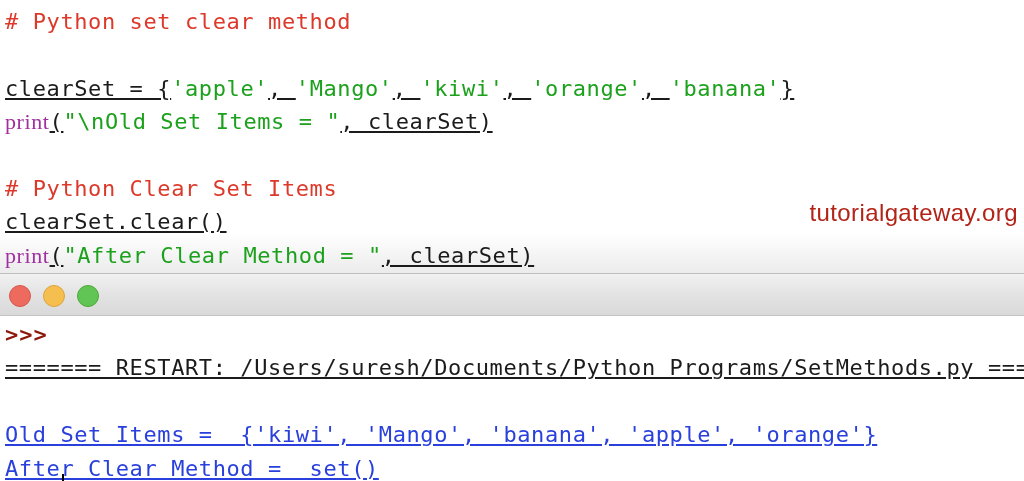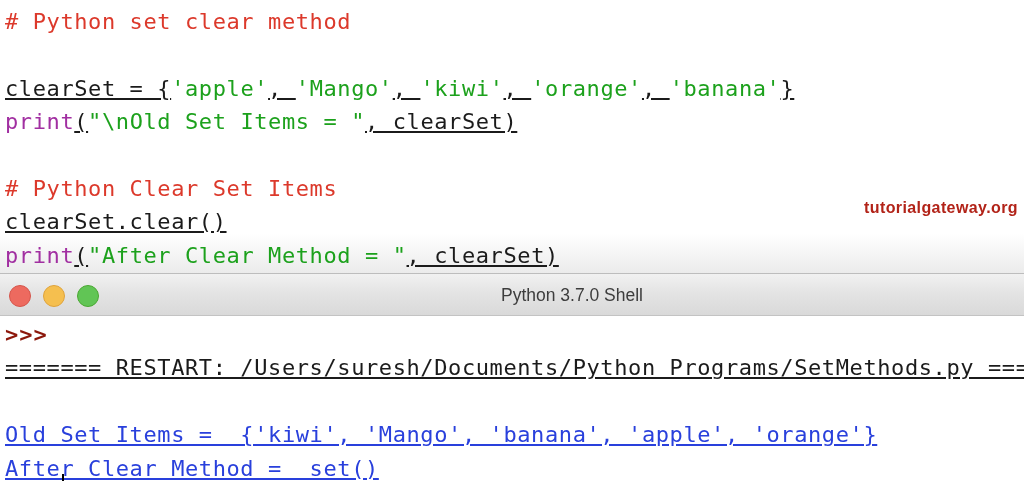--- a/index.html
+++ b/index.html
@@ -12,28 +12,28 @@
   
   .code-area {
     position:absolute; left:5px; top:5px; z-index:2;
     font-size:22px; line-height:33.4px; letter-spacing:0.6px;
     white-space:pre;
   }
   .code-line { height:33.4px; }
   .tok-code    { color:var(--code);text-decoration:underline; }
   .tok-comment { color:var(--comment); }
   .tok-string  { color:var(--string); }
-  .tok-builtin { color:var(--builtin); }
+  .tok-builtin { color:var(--builtin);font-family:Liberation Serif, serif; }
   .tok-output  { color:var(--output);text-decoration:underline; }
   .tok-prompt  { color:var(--prompt); font-weight:bold; letter-spacing:1px; }
 
   .watermark {
     position:absolute; top:199px; right:6px; z-index:2;
     font-family:"Liberation Sans", sans-serif;
-    font-weight:bold; font-size:16px; letter-spacing:0.4px;
+    font-weight:normal; font-size:24px; letter-spacing:0.4px;
     color:var(--watermark);
   }
 
   
   .edge-gradient {
     position:absolute; left:0; right:0; top:233px; height:40px; z-index:1;
     background:linear-gradient(180deg, rgba(236,236,236,0) 0%, rgba(236,236,236,0.55) 55%, #ebebeb 100%);
   }
 
   
@@ -81,20 +81,19 @@
   <div class="watermark">tutorialgateway.org</div>
 
   <div class="edge-gradient"></div>
 
   <div class="titlebar">
     <div class="traffic-lights">
       <div class="tl tl-close" title=""></div>
       <div class="tl tl-minimize" title=""></div>
       <div class="tl tl-zoom" title=""></div>
     </div>
-    <div class="title-text">Python 3.7.0 Shell</div>
   </div>
 
   <div class="shell-area"><div class="code-line"><span class="tok-prompt">&gt;&gt;&gt;</span></div><div class="code-line"><span class="tok-code">======= RESTART: /Users/suresh/Documents/Python Programs/SetMethods.py ===</span></div><div class="code-line">&nbsp;</div><div class="code-line"><span class="tok-output">Old Set Items =  {'kiwi', 'Mango', 'banana', 'apple', 'orange'}</span></div><div class="code-line"><span class="tok-output">After Clear Method =  set()</span></div></div>
 
   <div class="text-cursor"></div>
 
 </div>
 
 </body></html>

